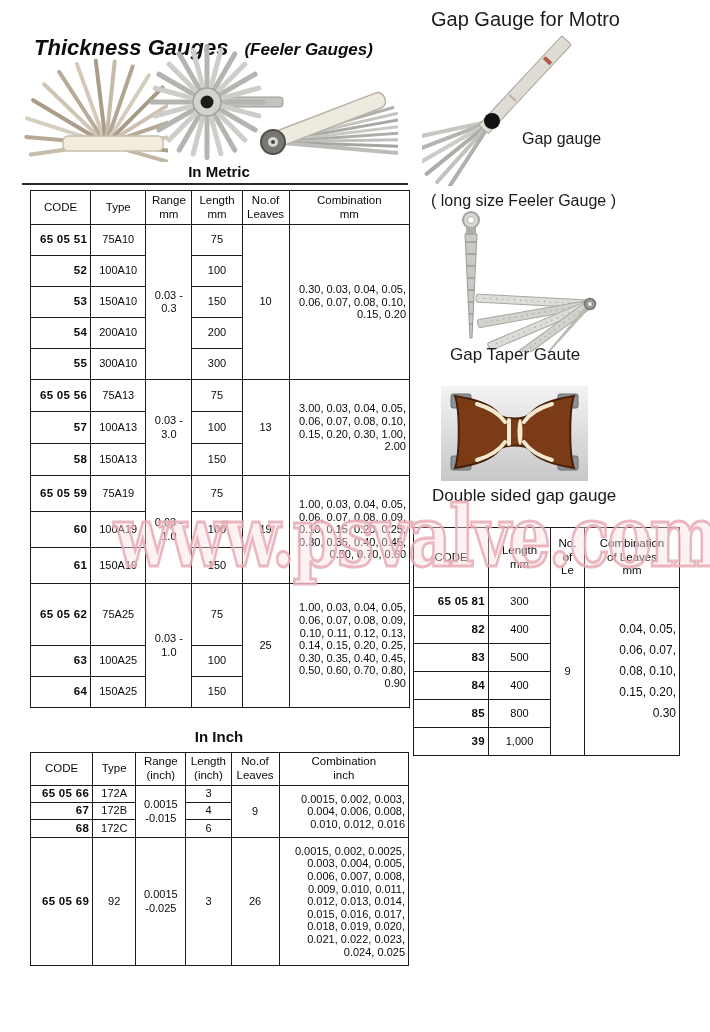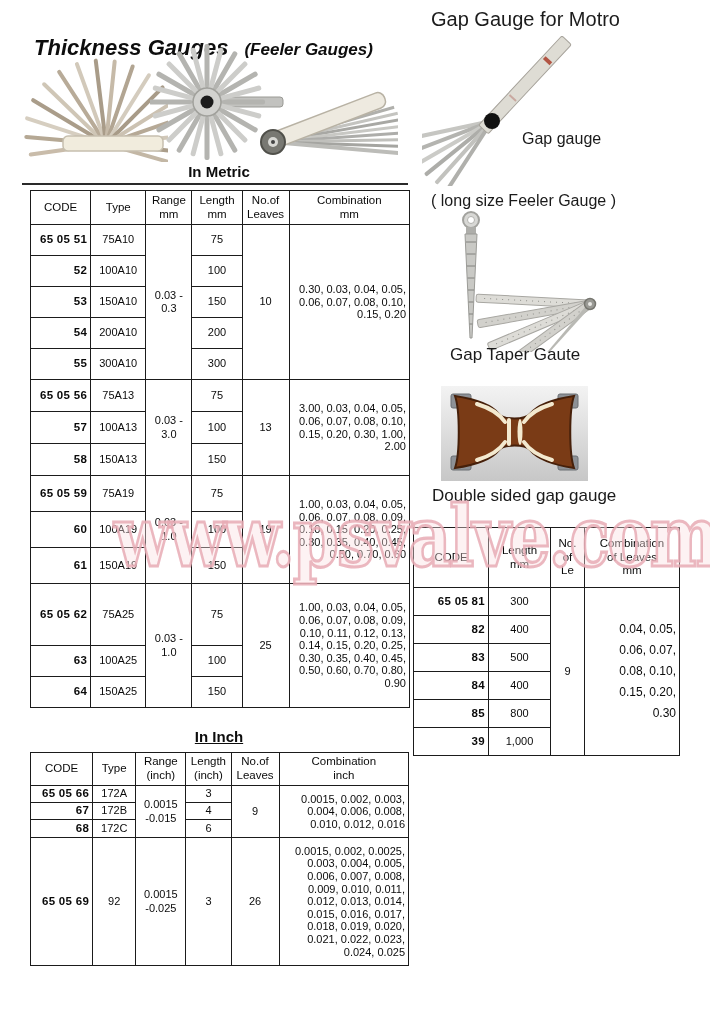--- a/index.html
+++ b/index.html
@@ -6,21 +6,21 @@
   .page{position:relative;width:710px;height:1032px;background:#ffffff;overflow:hidden;
         font-family:"Liberation Sans", sans-serif;color:#111;}
   .abs{position:absolute;}
 
   
   .title-left{left:34px;top:6px;font-size:22px;font-weight:bold;font-style:italic;white-space:nowrap;color:#0d0d0d;margin-top:29px;}
   .title-sub{font-size:17px;margin-left:16px;}
   .title-right{left:431px;top:8px;font-size:20px;color:#1c1c1c;white-space:nowrap;}
   .sec-head{left:30px;width:378px;text-align:center;font-weight:bold;font-size:15px;color:#0d0d0d;}
   .in-metric{top:163px;}
-  .in-inch{top:728px;text-decoration:underline;}
+  .in-inch{top:728px;}
   .caption{font-size:16px;color:#1a1a1a;white-space:nowrap;}
   .cap-gap{left:522px;top:130px;}
   .cap-long{left:431px;top:192px;}
   .cap-taper{left:450px;top:345px;font-size:17px;}
   .cap-double{left:432px;top:486px;font-size:17px;}
 
   
   .t{position:absolute;border-collapse:collapse;table-layout:fixed;font-size:11px;color:#0a0a0a;}
   .t th,.t td{border:1.5px solid #1b1b1b;padding:1px 3px;vertical-align:middle;
               text-align:center;font-weight:normal;line-height:1.2;overflow:hidden;}

